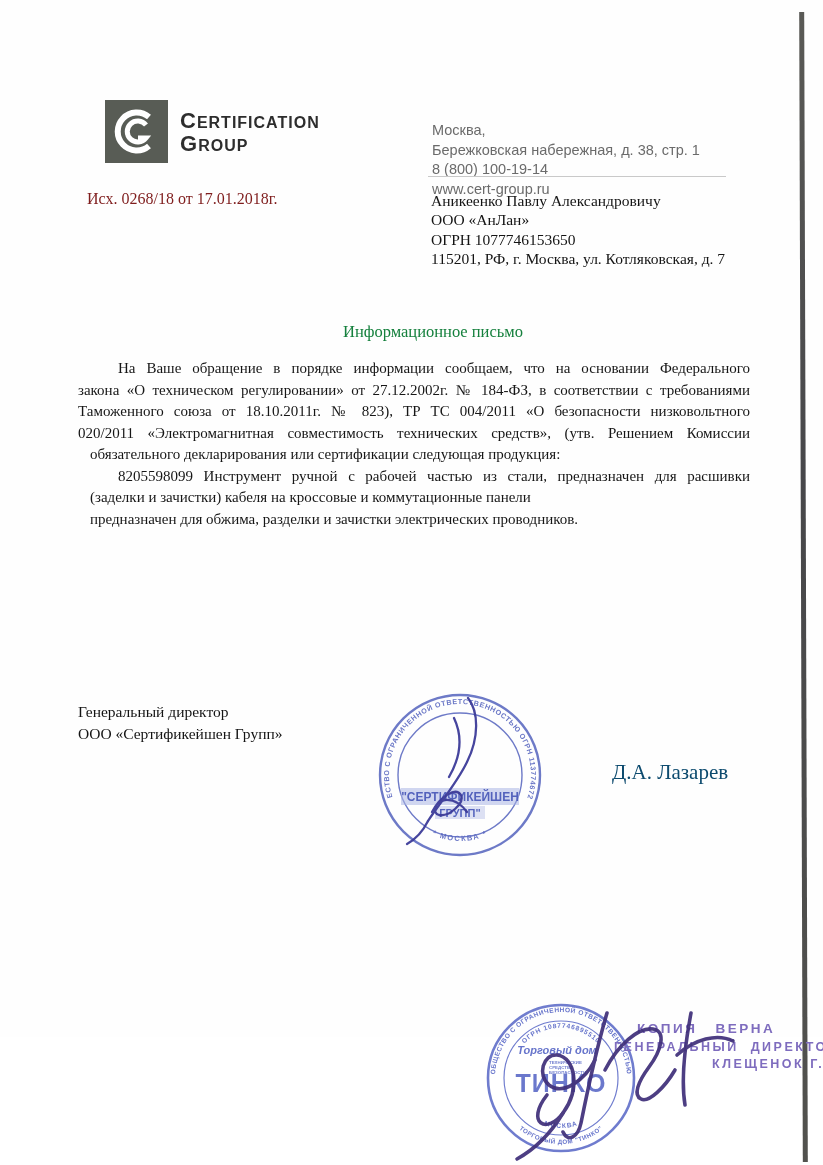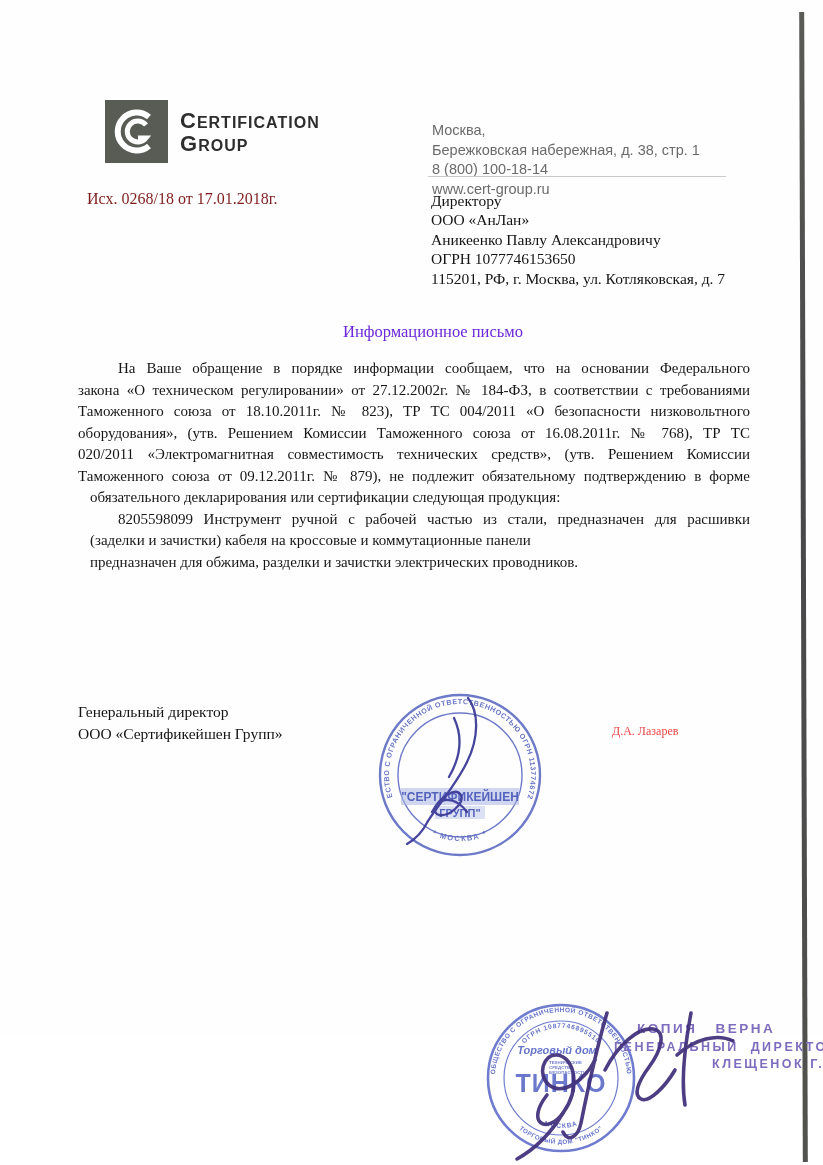--- a/index.html
+++ b/index.html
@@ -18,29 +18,29 @@
 
   
   .contact{left:432px;top:97px;font-family:"Liberation Sans",sans-serif;font-size:14.5px;color:#6b6b6b;line-height:19.7px;margin-top:24px;}
   .contact-rule{left:428px;top:176px;width:298px;height:1px;background:#c9c9c9;}
 
   
   .outgoing{left:87px;top:190px;font-size:16px;color:#7f1d1d;}
   .recipient{left:431px;top:191px;font-size:15.5px;color:#141414;line-height:19.4px;}
 
   
-  .title{left:113px;top:322px;width:640px;text-align:center;font-size:16.5px;color:#6d28d9;}
+  .title{left:113px;top:322px;width:640px;text-align:center;font-size:16.5px;color:#15803d;}
   .body-block{left:78px;top:358px;width:672px;font-size:15px;color:#161616;}
   .bl{line-height:21.5px;text-align:justify;text-align-last:justify;}
   .bl.pe{text-align-last:left;margin-left:12px;}
   .bl.ind{text-indent:40px;}
 
   
   .signer-left{left:78px;top:701px;font-size:15.5px;color:#141414;line-height:21.5px;}
-  .signer-name{left:612px;top:724px;font-size:12px;color:#ef4444;}
+  .signer-name{left:612px;top:760px;font-size:21px;color:#0c4a6e;}
 
   
   .seal-main{left:375px;top:690px;}
   .seal-tinko{left:485px;top:1002px;}
   .sig2{left:455px;top:985px;}
 
   
   .copy-stamp{font-family:"Liberation Sans",sans-serif;font-weight:bold;color:#7e6cbe;letter-spacing:2.5px;white-space:nowrap;}
   .cs1{left:637px;top:1021px;font-size:13.5px;word-spacing:12px;}
   .cs2{left:614px;top:1040px;font-size:12.5px;word-spacing:6px;}
@@ -62,44 +62,41 @@
     </svg>
   </div>
   <div class="abs logo-word">
     <div>Certification</div>
     <div>Group</div>
   </div>
 
   <div class="abs contact">
     <div>Москва,</div>
     <div>Бережковская набережная, д. 38, стр. 1</div>
-    <div>8 (800) 100-18-14</div>
+    <div>8 (800) 100-19-14</div>
     <div>www.cert-group.ru</div>
   </div>
   <div class="abs contact-rule"></div>
 
   <div class="abs outgoing">Исх. 0268/18 от 17.01.2018г.</div>
 
   <div class="abs recipient">
-    <div>Директору</div>
+    <div>Аникеенко Павлу Александровичу</div>
     <div>ООО «АнЛан»</div>
-    <div>Аникеенко Павлу Александровичу</div>
     <div>ОГРН 1077746153650</div>
     <div>115201, РФ, г. Москва, ул. Котляковская, д. 7</div>
   </div>
 
   <div class="abs title">Информационное письмо</div>
 
   <div class="abs body-block">
     <div class="bl ind">На Ваше обращение в порядке информации сообщаем, что на основании Федерального</div>
     <div class="bl">закона «О техническом регулировании» от 27.12.2002г. № 184-ФЗ, в соответствии с требованиями</div>
     <div class="bl">Таможенного союза от 18.10.2011г. № 823), ТР ТС 004/2011 «О безопасности низковольтного</div>
-    <div class="bl">оборудования», (утв. Решением Комиссии Таможенного союза от 16.08.2011г. № 768), ТР ТС</div>
     <div class="bl">020/2011 «Электромагнитная совместимость технических средств», (утв. Решением Комиссии</div>
-    <div class="bl">Таможенного союза от 09.12.2011г. № 879), не подлежит обязательному подтверждению в форме</div>
     <div class="bl pe">обязательного декларирования или сертификации следующая продукция:</div>
     <div class="bl ind">8205598099 Инструмент ручной с рабочей частью из стали, предназначен для расшивки</div>
     <div class="bl pe">(заделки и зачистки) кабеля на кроссовые и коммутационные панели</div>
     <div class="bl pe">предназначен для обжима, разделки и зачистки электрических проводников.</div>
   </div>
 
   <div class="abs signer-left">
     <div>Генеральный директор</div>
     <div>ООО «Сертификейшен Групп»</div>
   </div>

